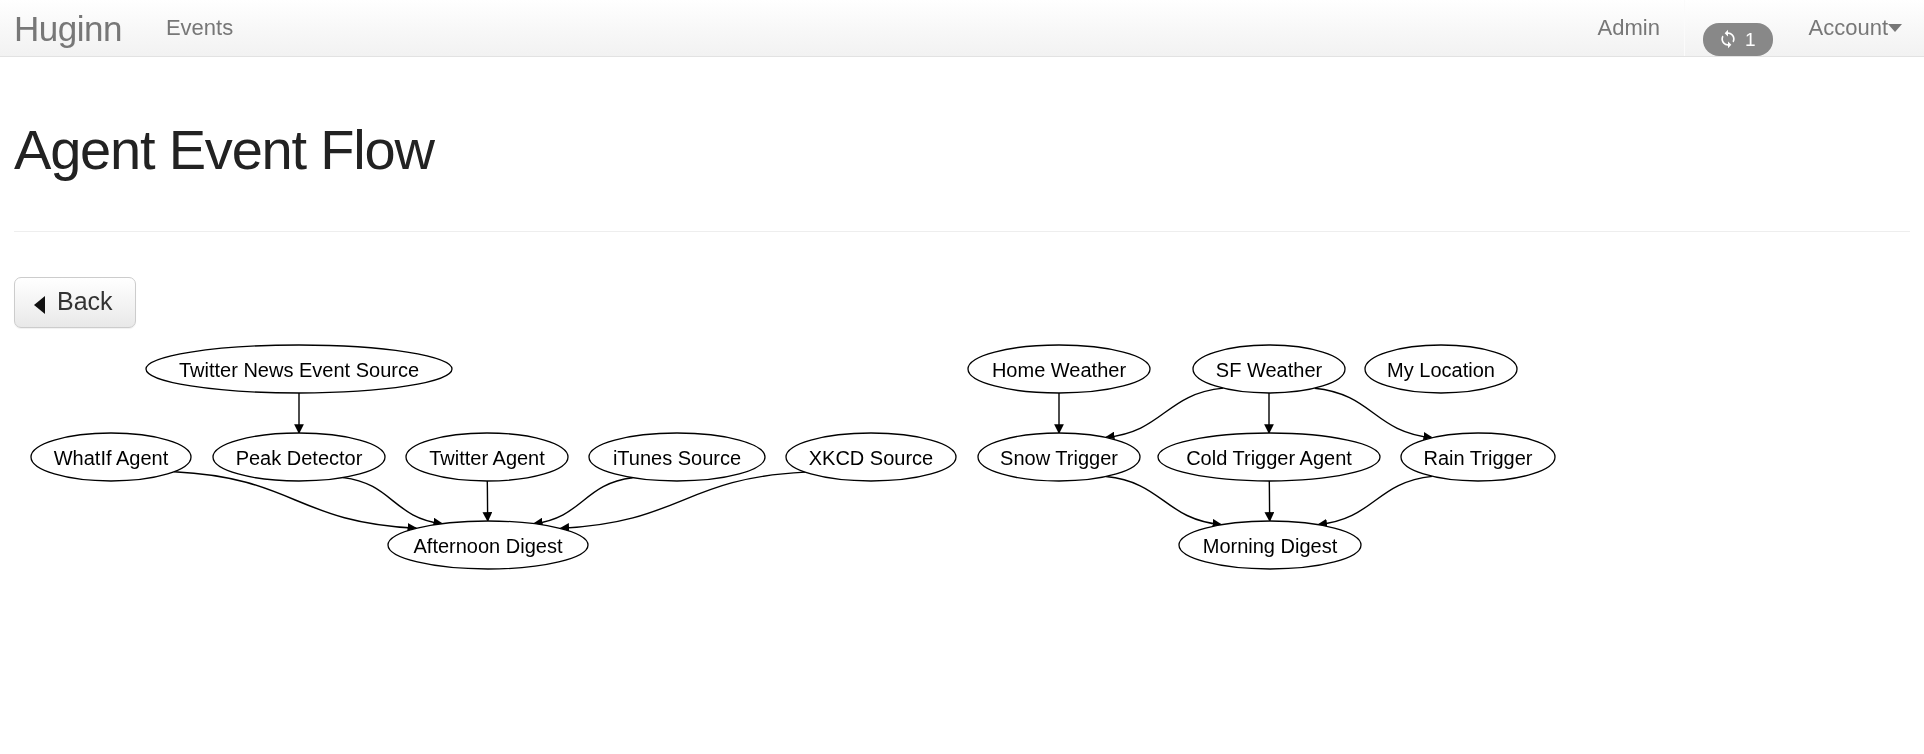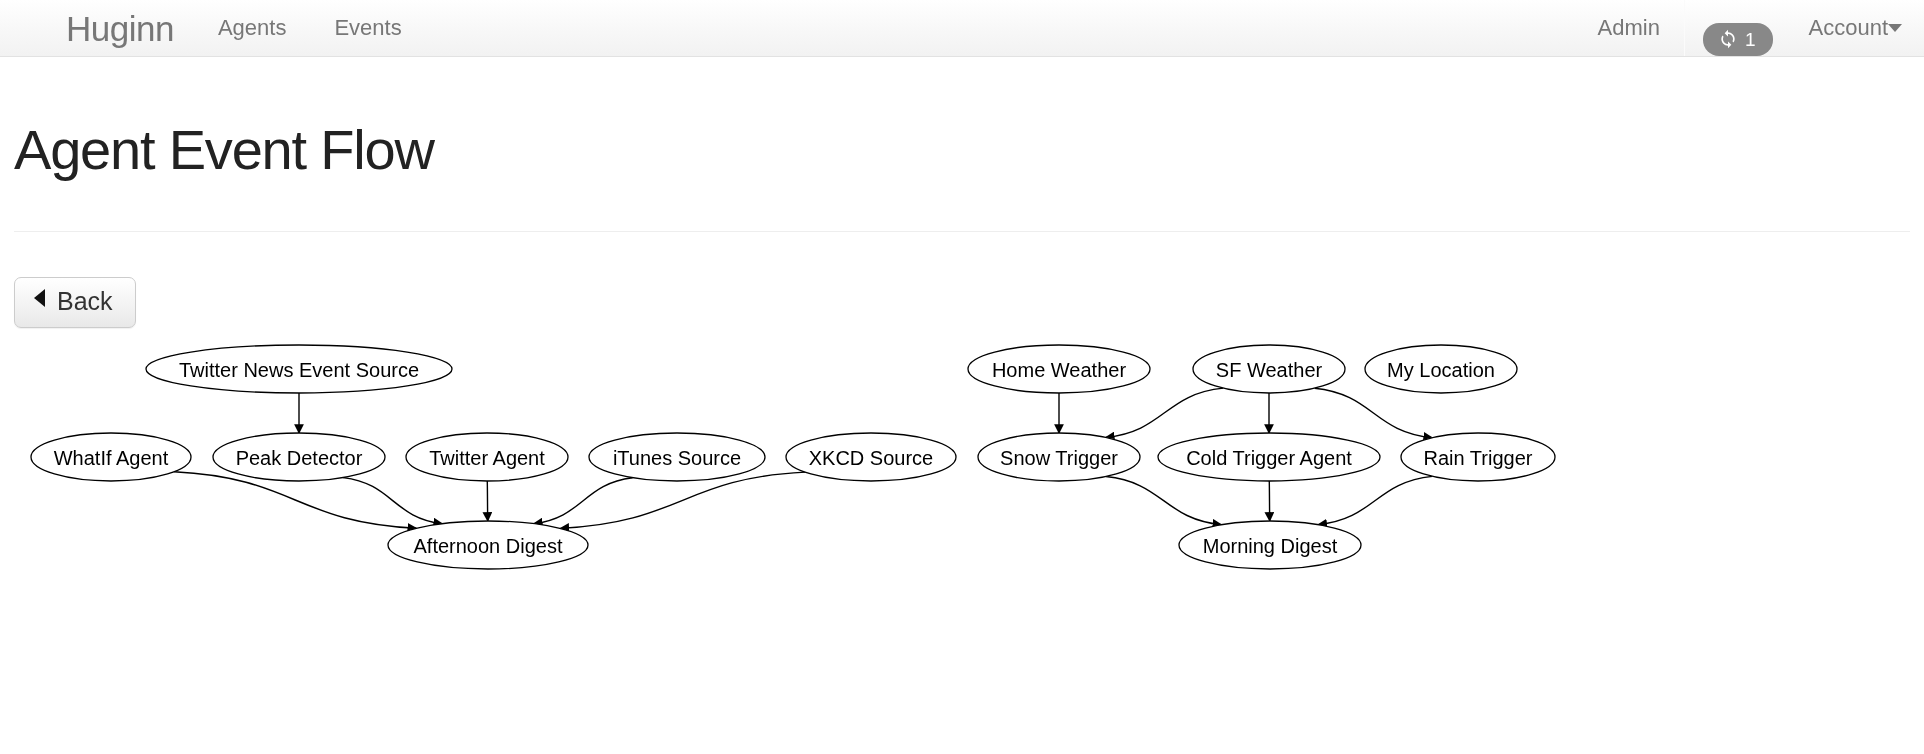--- a/index.html
+++ b/index.html
@@ -19,26 +19,25 @@
     background: linear-gradient(to bottom, #ffffff 0%, #f8f8f8 50%, #f2f2f2 100%);
     border-bottom: 1px solid #e2e2e2;
     display: flex;
     align-items: center;
     padding: 0;
   }
   .brand {
     font-size: 35px;
     color: #777777;
     font-weight: 400;
-    padding: 0 20px 0 22px;
+    padding: 0 20px 0 14px;
     line-height: 1;
     letter-spacing: -0.5px;
     text-decoration: none;
     white-space: nowrap;
-    margin-left: 44px;
   }
   .nav-left { display: flex; align-items: center; height: 100%; }
   .nav-link {
     font-size: 22px;
     color: #777777;
     padding: 0 24px;
     height: 100%;
     display: flex;
     align-items: center;
     text-decoration: none;
@@ -98,21 +97,21 @@
     line-height: 1.05;
   }
   .hr {
     border: none;
     border-top: 1px solid #eeeeee;
     margin: 51px 0 0 0;
   }
 
   .btn-back {
     display: inline-flex;
-    align-items: flex-start;
+    align-items: flex-end;
     gap: 12px;
     margin-top: 45px;
     background: linear-gradient(to bottom, #ffffff 0%, #f3f3f3 55%, #e8e8e8 100%);
     border: 1px solid #cccccc;
     border-radius: 7px;
     padding: 11px 22px 13px 19px;
     font-size: 25px;
     color: #333333;
     cursor: pointer;
     box-shadow: 0 1px 1px rgba(0,0,0,0.06);
@@ -146,21 +145,20 @@
     stroke-width: 1.4;
     fill: none;
   }
 </style>
 </head>
 <body>
 
 <div class="navbar">
   <div class="nav-left">
     <a class="brand">Huginn</a>
-    <a class="nav-link">Agents</a>
     <a class="nav-link">Events</a>
   </div>
   <div class="nav-right">
     <a class="nav-link">Admin</a>
     <div class="nav-divider"></div>
     <div class="worker-badge">
       <span>
         <svg width="20" height="20" viewBox="0 0 24 24" fill="#ffffff" aria-hidden="true">
           <path d="M12 4V1L8 5l4 4V6c3.31 0 6 2.69 6 6 0 1.01-.25 1.97-.7 2.8l1.46 1.46A7.93 7.93 0 0 0 20 12c0-4.42-3.58-8-8-8zm0 14c-3.31 0-6-2.69-6-6 0-1.01.25-1.97.7-2.8L5.24 7.74A7.93 7.93 0 0 0 4 12c0 4.42 3.58 8 8 8v3l4-4-4-4v3z"></path>
         </svg>

